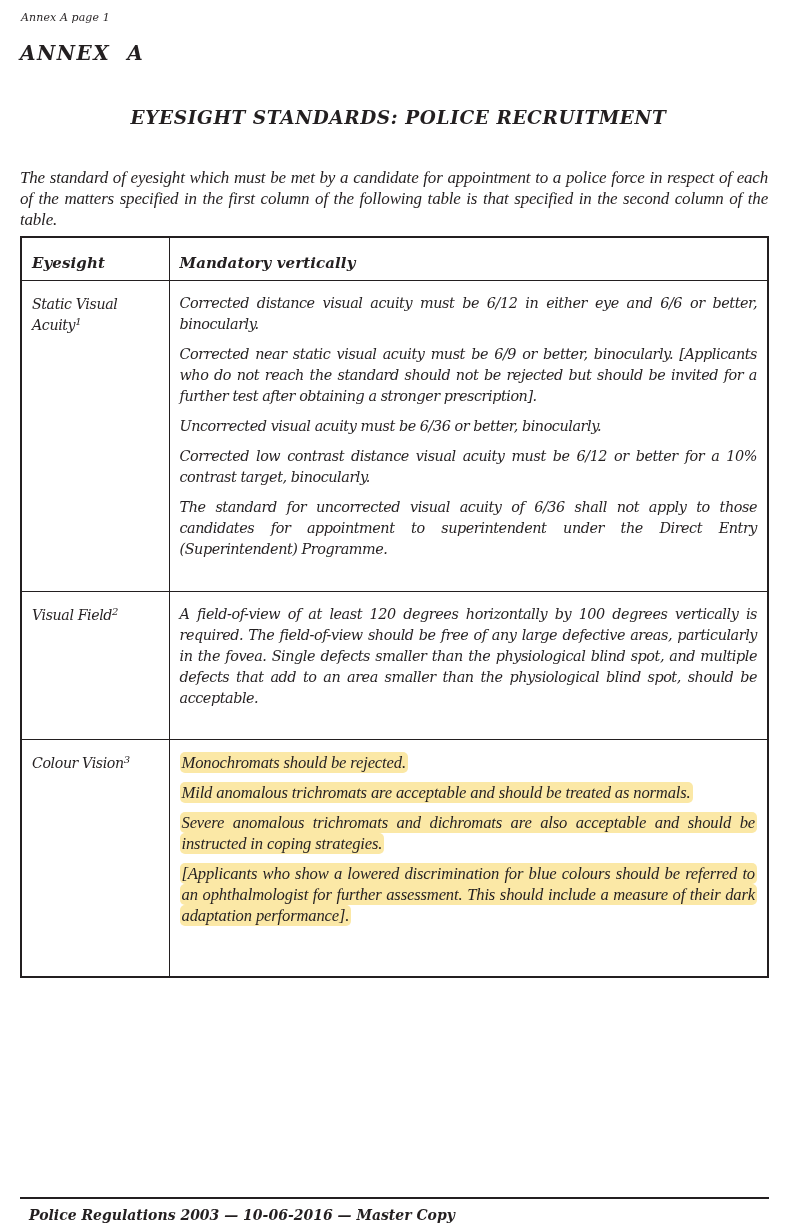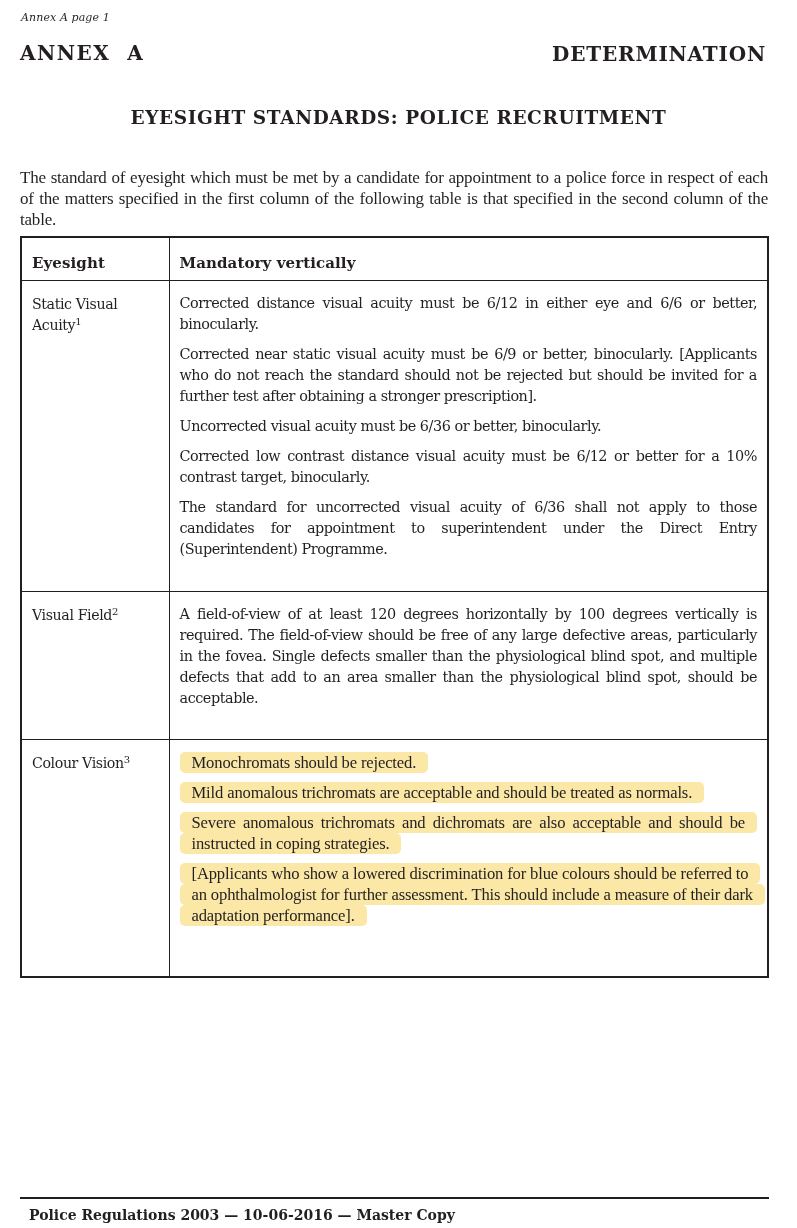--- a/index.html
+++ b/index.html
@@ -1,15 +1,15 @@
 <!DOCTYPE html>
 <html><head>
   <meta charset="utf-8">
   <style>
-    * { box-sizing: border-box; margin: 0; padding: 0; }
+    * { box-sizing: border-box; margin: 0; padding: 0; font-style: italic; }
     html, body { width: 797px; height: 1228px; background: #ffffff; overflow: hidden; }
     body {
       position: relative;
       font-family: "DejaVu Serif", "Liberation Serif", serif;
       color: #231f20;
     }
     .page-label {
       position: absolute; left: 21px; top: 11px;
       font-style: italic; font-size: 11px; letter-spacing: 0.1px;
       font-family: "DejaVu Serif", serif;
@@ -59,21 +59,21 @@
     .req-cell { padding: 12px 10px 12px 10px; }
     .req-cell p {
       font-size: 14.4px; line-height: 21px; text-align: justify;
       margin-bottom: 9px; letter-spacing: -0.45px;
       font-family: "DejaVu Serif", serif;
     }
     .req-cell p:last-child { margin-bottom: 0; }
     .req-cell p.hl span.mark {
       background: #fbe8a6; border-radius: 5px;
       box-decoration-break: clone; -webkit-box-decoration-break: clone;
-      padding: 1px 12px;
+      padding: 1px 2px;
     }
     .row-static td { height: 311px; }
     .row-field td { height: 148px; }
     .row-colour td { height: 238px; }
     .row-spec td { height: 202px; }
     .narrow-font p { font-family: "Liberation Serif", serif; font-size: 16.6px; letter-spacing: -0.15px; }
     .footer-rule {
       position: absolute; left: 20px; top: 1197px; width: 749px; height: 2px; background: #231f20;
     }
     .footer-text {
@@ -82,21 +82,20 @@
       font-family: "DejaVu Serif", serif;
       margin-left: 8px;
     }
   </style>
 </head>
 <body>
 
 <div class="page-label">Annex A page 1</div>
 <div class="annex-title" style="white-space:pre;">ANNEX  A</div>
 <div class="determination">
-  <div class="line1">DETERMINATION</div>
 </div>
 
 <div class="doc-title">EYESIGHT STANDARDS: POLICE RECRUITMENT</div>
 <p class="intro">The standard of eyesight which must be met by a candidate for appointment to a police force in respect of each of the matters specified in the first column of the following table is that specified in the second column of the table.</p>
 
 <table class="standards">
   <tbody>
       <tr>
     <th class="col1">Eyesight</th>
     <th>Mandatory vertically</th>

